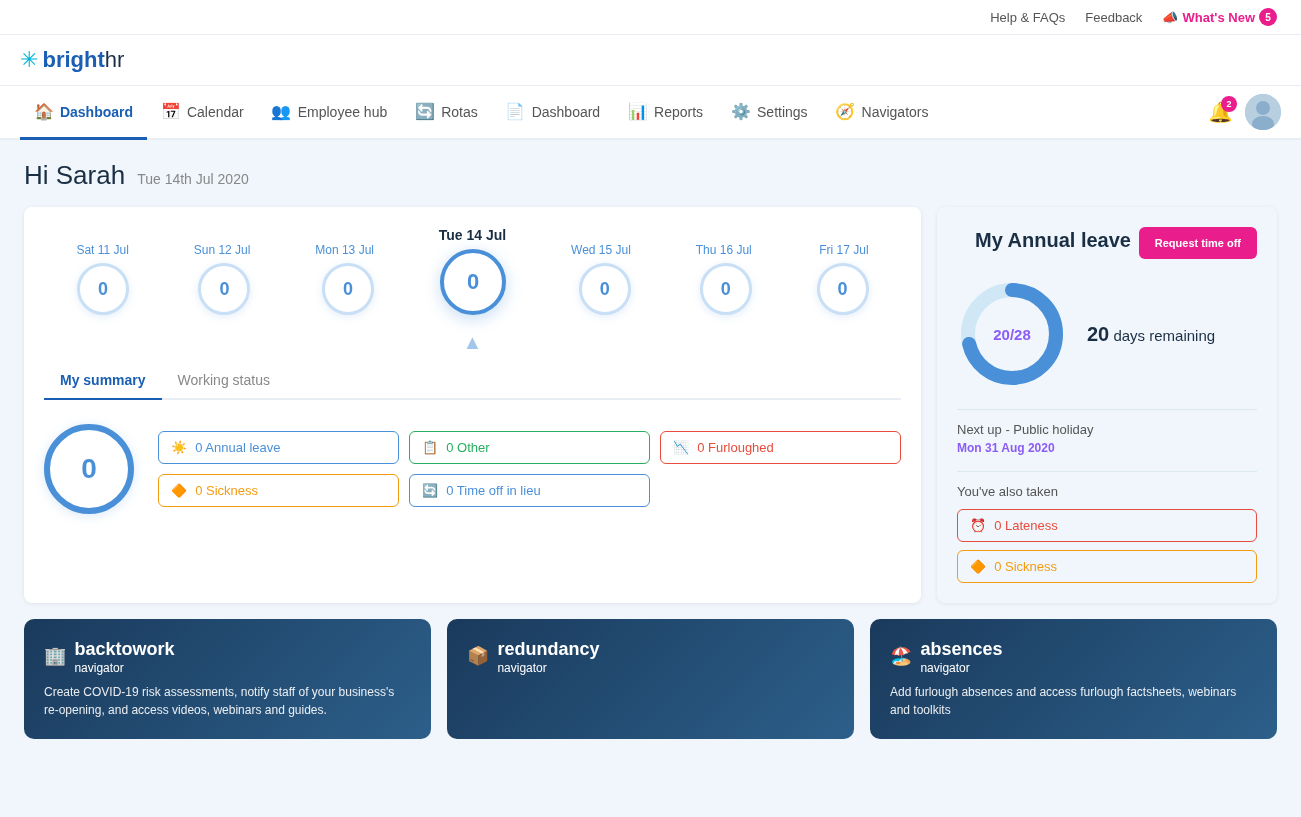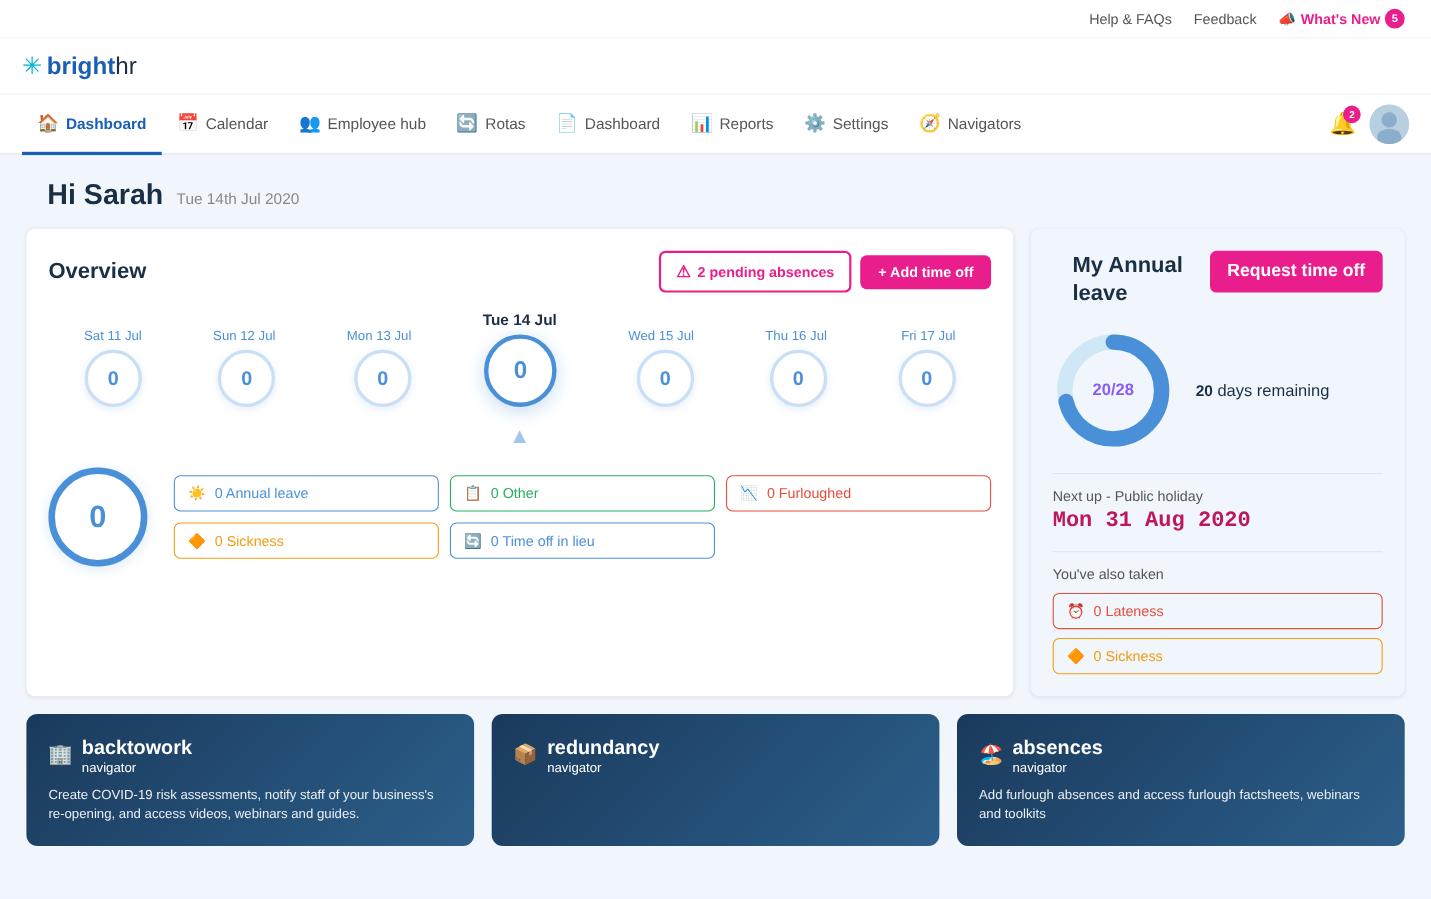--- a/index.html
+++ b/index.html
@@ -25,21 +25,21 @@
     .nav-icon { font-size: 16px; }
     .nav-right { margin-left: auto; display: flex; align-items: center; gap: 12px; }
     .notif-btn { position: relative; background: none; border: none; cursor: pointer; font-size: 20px; color: #555; }
     .notif-badge { position: absolute; top: -4px; right: -4px; background: #e91e8c; color: #fff; border-radius: 50%; width: 16px; height: 16px; display: flex; align-items: center; justify-content: center; font-size: 9px; font-weight: 700; }
     .avatar { width: 36px; height: 36px; border-radius: 50%; background: #a8c8e8; overflow: hidden; cursor: pointer; display: flex; align-items: center; justify-content: center; }
     .avatar svg { width: 36px; height: 36px; }
 
     
     .main { padding: 20px 24px; max-width: 1301px; }
     .greeting { margin-bottom: 16px; display: flex; align-items: baseline; gap: 12px; }
-    .greeting h1 { font-size: 26px; font-weight: 700; color: #1a2e44; margin-left: 19px; }
+    .greeting h1 { font-size: 26px; font-weight: 400; color: #1a2e44; }
     .greeting .date { font-size: 14px; color: #888; }
 
     
     .dashboard-grid { display: grid; grid-template-columns: 1fr 340px; gap: 16px; margin-bottom: 16px; }
 
     
     .card { background: #fff; border-radius: 8px; padding: 20px; box-shadow: 0 1px 4px rgba(0,0,0,0.08); }
     .card-header { display: flex; align-items: center; justify-content: space-between; margin-bottom: 16px; }
     .card-title { font-size: 20px; font-weight: 700; color: #1a2e44; }
 
@@ -71,33 +71,33 @@
     .badge-item.annual { border-color: #4a90d9; color: #4a90d9; }
     .badge-item.other { border-color: #27ae60; color: #27ae60; }
     .badge-item.furloughed { border-color: #e74c3c; color: #e74c3c; }
     .badge-item.sickness { border-color: #f39c12; color: #f39c12; }
     .badge-item.toil { border-color: #4a90d9; color: #4a90d9; }
 
     
     .annual-card { background: #f0f6fb; border-radius: 8px; padding: 20px; box-shadow: 0 1px 4px rgba(0,0,0,0.08); }
     .annual-header { display: flex; justify-content: space-between; align-items: flex-start; margin-bottom: 20px; margin-left: 18px; }
     .annual-title { font-size: 20px; font-weight: 700; color: #1a2e44; line-height: 1.3; }
-    .request-btn { background: #e91e8c; color: #fff; border: none; border-radius: 6px; padding: 10px 16px; font-size: 16px; font-weight: 600; cursor: pointer; white-space: nowrap; }
+    .request-btn { background: #e91e8c; color: #fff; border: none; border-radius: 6px; padding: 10px 16px; font-size: 11px; font-weight: 600; cursor: pointer; white-space: nowrap; }
 
     
     .donut-section { display: flex; align-items: center; gap: 20px; margin-bottom: 20px; }
     .donut-wrap { position: relative; width: 110px; height: 110px; flex-shrink: 0; }
     .donut-wrap svg { transform: rotate(-90deg); }
     .donut-label { position: absolute; top: 50%; left: 50%; transform: translate(-50%, -50%); text-align: center; font-size: 15px; font-weight: 700; color: #8b5cf6; }
     .remaining-text { font-size: 15px; color: #1a2e44; }
-    .remaining-text strong { font-size: 14px; font-weight: 700; }
+    .remaining-text strong { font-size: 20px; font-weight: 700; }
 
     .divider { border: none; border-top: 1px solid #dce8f0; margin: 12px 0; }
     .next-up { font-size: 13px; color: #555; margin-bottom: 4px; }
-    .holiday-date { color: #be185d; font-weight: 700; font-size: 20px; margin-bottom: 16px; font-family: Liberation Mono, monospace; }
+    .holiday-date { color: #8b5cf6; font-weight: 700; font-size: 12px; margin-bottom: 16px; }
     .also-taken { font-size: 13px; color: #555; margin-bottom: 10px; }
 
     .taken-badges { display: flex; flex-direction: column; gap: 8px; }
     .taken-badge { border: 1.5px solid; border-radius: 6px; padding: 8px 12px; display: flex; align-items: center; gap: 8px; font-size: 13px; font-weight: 500; }
     .taken-badge.lateness { border-color: #e74c3c; color: #e74c3c; }
     .taken-badge.sickness { border-color: #f39c12; color: #f39c12; }
 
     
     .bottom-grid { display: grid; grid-template-columns: 1fr 1fr 1fr; gap: 16px; }
     .nav-card { border-radius: 10px; overflow: hidden; padding: 20px; color: #fff; min-height: 120px; position: relative; }
@@ -178,30 +178,20 @@
 
 <div class="main">
   <div class="greeting">
     <h1>Hi Sarah</h1>
     <span class="date">Tue 14th Jul 2020</span>
   </div>
 
   <div class="dashboard-grid">
 
     <div class="card">
-      <div class="card-header">
-        <span class="card-title">Overview</span>
-        <div class="pending-btn">
-          <button class="pending-absences">
-            <span class="warn-icon">⚠</span>
-            <span>2 pending absences</span>
-          </button>
-          <button class="add-time-btn">+ Add time off</button>
-        </div>
-      </div>
 
       <div class="cal-strip">
         <div class="cal-day">
           <span class="cal-day-label">Sat 11 Jul</span>
           <div class="cal-circle">0</div>
         </div>
         <div class="cal-day">
           <span class="cal-day-label">Sun 12 Jul</span>
           <div class="cal-circle">0</div>
         </div>
@@ -222,20 +212,24 @@
           <div class="cal-circle">0</div>
         </div>
         <div class="cal-day">
           <span class="cal-day-label">Fri 17 Jul</span>
           <div class="cal-circle">0</div>
         </div>
       </div>
 
       <div class="cal-arrow"></div>
 
+      <div class="tabs">
+        <div class="tab active">My summary</div>
+        <div class="tab">Working status</div>
+      </div>
 
       <div class="summary-content">
         <div class="big-circle">0</div>
         <div class="summary-badges">
           <div class="badge-item annual">
             <span>☀️</span>
             <span>0 Annual leave</span>
           </div>
           <div class="badge-item other">
             <span>📋</span>

